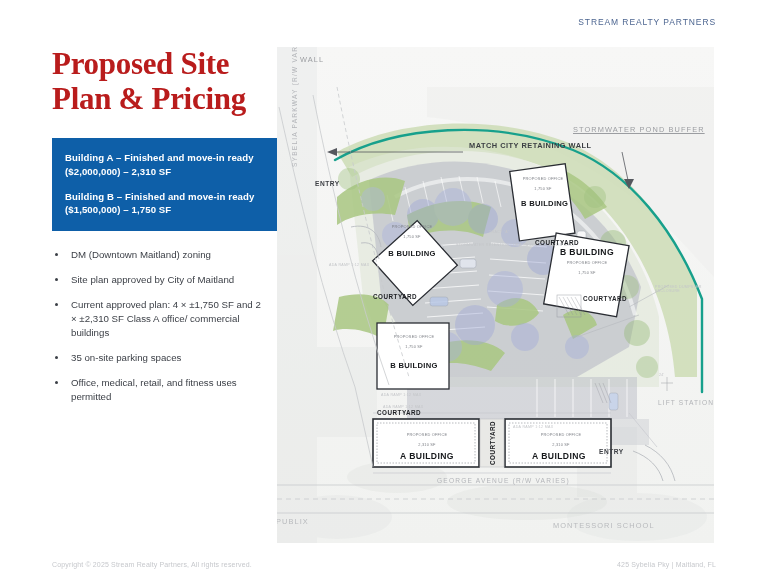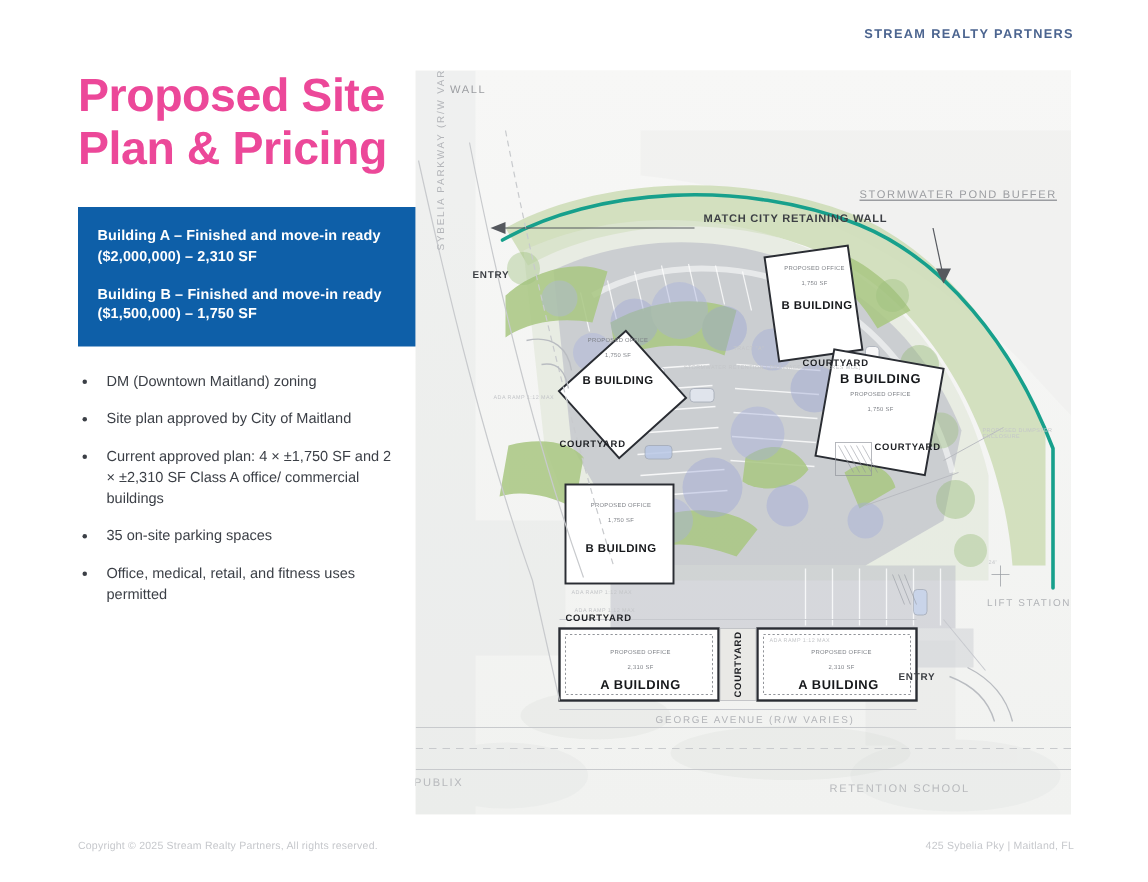--- a/index.html
+++ b/index.html
@@ -8,34 +8,34 @@
     background:#ffffff;
     font-family:"Liberation Sans", sans-serif;
     overflow:hidden;
     position:relative;
   }
   .slide{position:absolute;inset:0;background:#fff;}
 
   
   .header-brand{
     position:absolute;top:17px;right:49px;
-    font-size:8.5px;font-weight:bold;letter-spacing:0.9px;
+    font-size:8.5px;font-weight:normal;letter-spacing:0.9px;
     color:#4c6590;
     font-family:"Liberation Sans", sans-serif;
   }
 
   
   .left-col{position:absolute;left:52px;top:47px;width:212px;}
 
   .page-title{
-    font-family:Liberation Sans, sans-serif;
+    font-family:Liberation Serif, serif;
     font-weight:bold;
     font-size:31px;
     line-height:1.12;
-    color:#ec4899;
+    color:#b91c1c;
     letter-spacing:-0.3px;
     margin:0 0 22px 0;
   }
   .page-title span{display:block;}
 
   .price-box{
     background:#0e5fa8;
     color:#ffffff;
     padding:13px 14px 14px 13px;
     width:243px;
@@ -353,21 +353,21 @@
     <div class="sp-label dark" style="left:38px;top:133px;font-size:6.6px;">ENTRY</div>
 
     <div class="sp-label dark" style="left:322px;top:401px;font-size:6.6px;">ENTRY</div>
 
     <div class="sp-label street rot90" style="left:14px;top:120px;">SYBELIA PARKWAY (R/W VARIES)</div>
 
     <div class="sp-label street" style="left:160px;top:430px;">GEORGE AVENUE (R/W VARIES)</div>
 
     <div class="sp-label" style="left:-1px;top:470px;color:#b8babd;">PUBLIX</div>
 
-    <div class="sp-label" style="left:276px;top:474px;color:#b8babd;">RETENTION SCHOOL</div>
+    <div class="sp-label" style="left:276px;top:474px;color:#b8babd;">MONTESSORI SCHOOL</div>
 
     <div class="sp-label" style="left:381px;top:352px;color:#b1b3b7;font-size:6.6px;">LIFT STATION</div>
 
     <div class="sp-label faint" style="left:378px;top:238px;width:60px;white-space:normal;">PROPOSED DUMPSTER ENCLOSURE</div>
 
     <div class="sp-label faint" style="left:212px;top:183px;">TRACT "A"</div>
     <div class="sp-label faint" style="left:178px;top:196px;width:120px;white-space:normal;text-align:center;">STORMWATER RETENTION / DRAINAGE (23.12 ACRES MOL)</div>
 
     <div class="sp-label tiny" style="left:240px;top:130px;width:52px;">PROPOSED OFFICE</div>
     <div class="sp-label tiny" style="left:240px;top:140px;width:52px;">1,750 SF</div>

